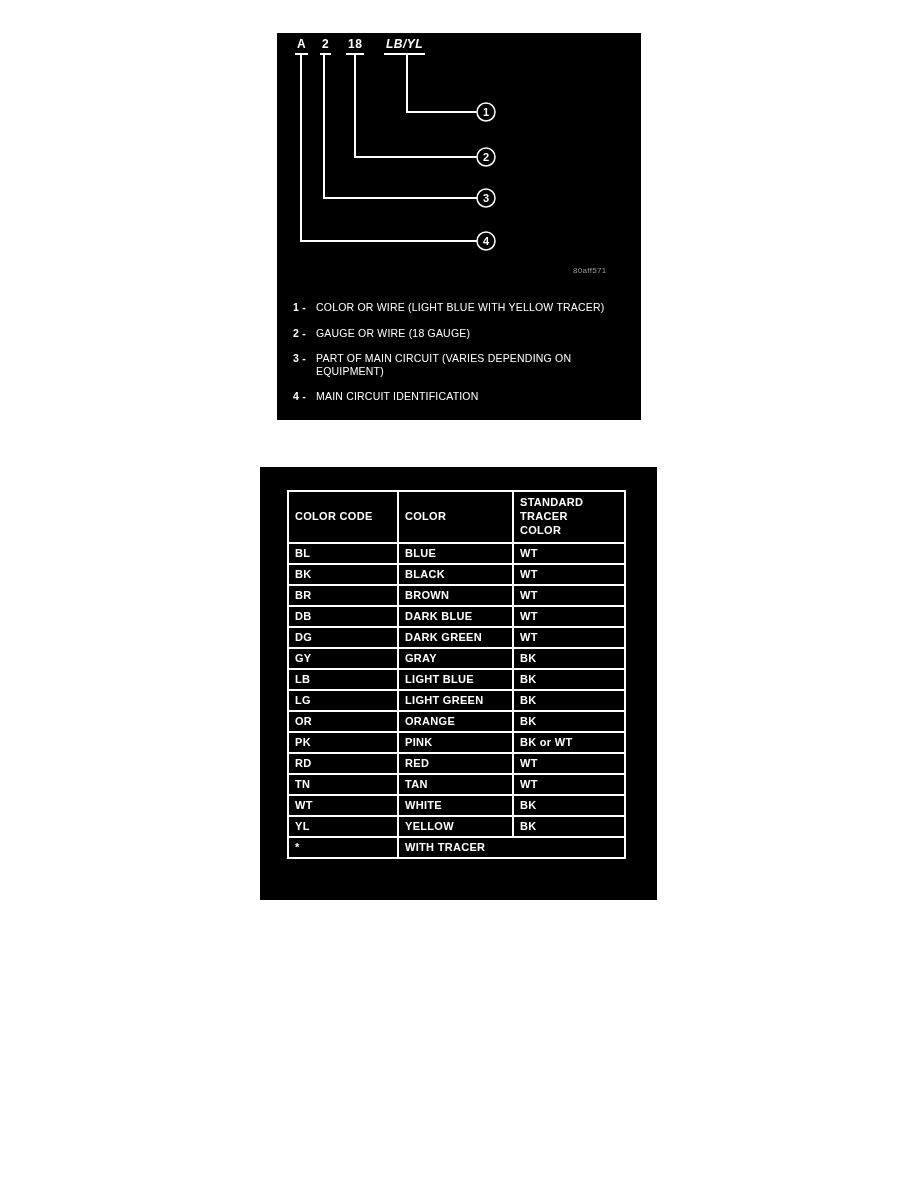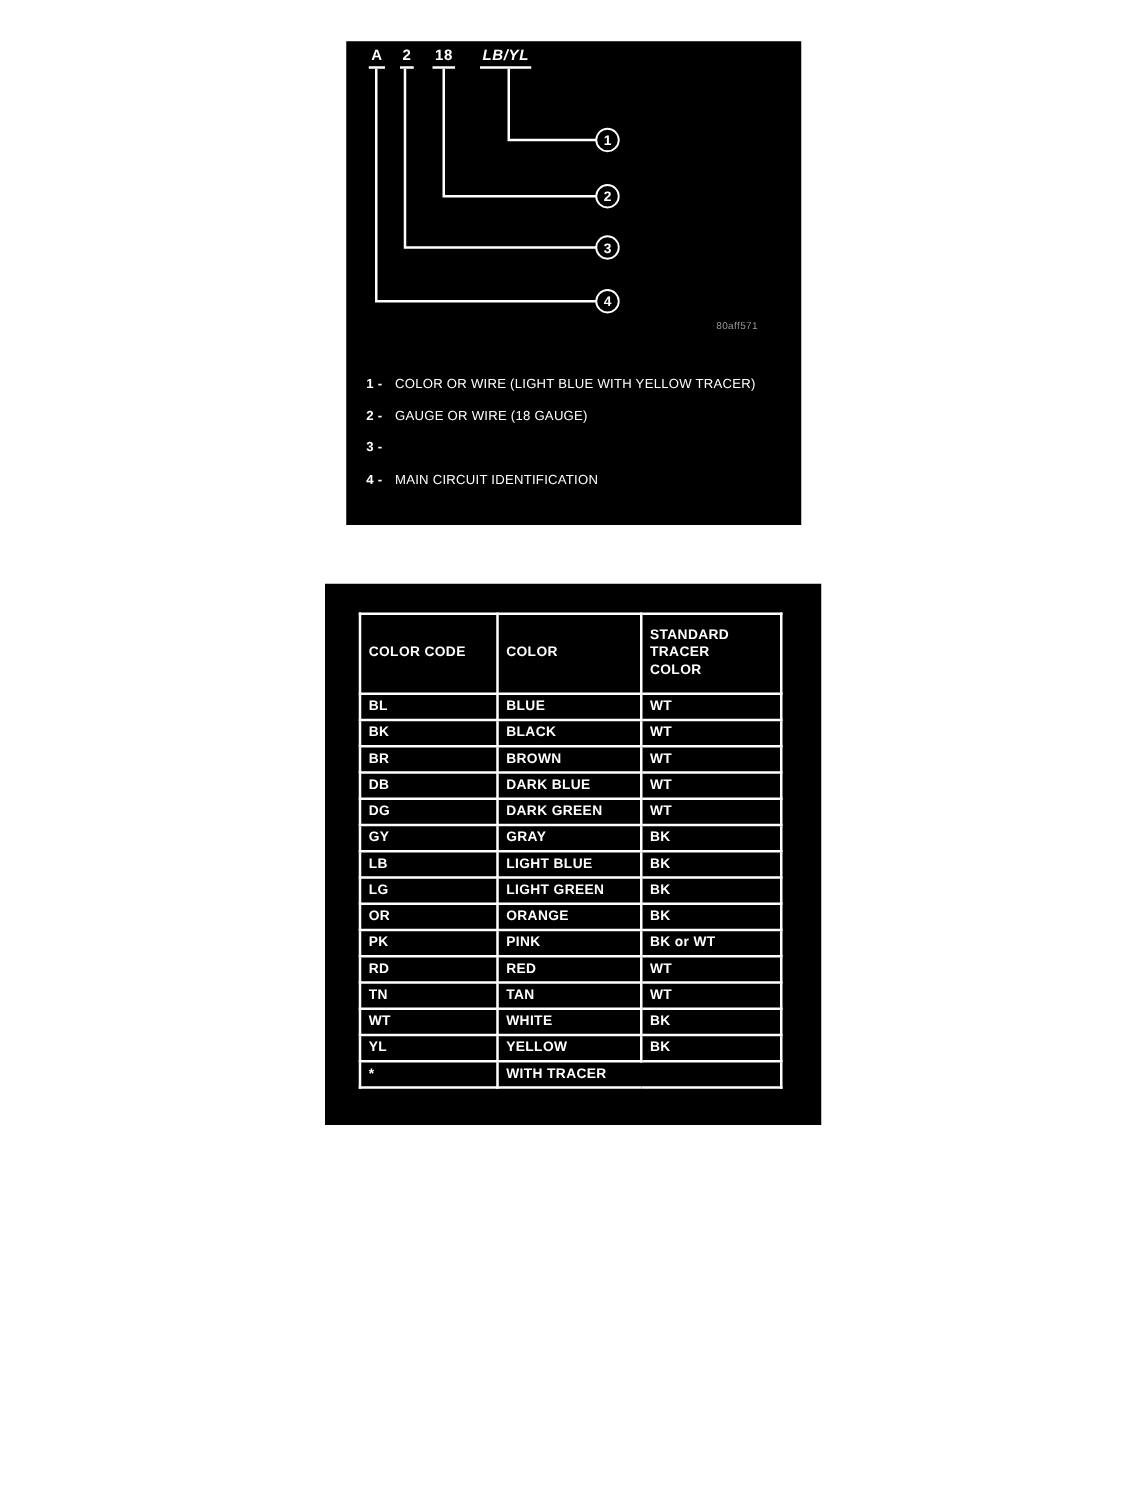--- a/index.html
+++ b/index.html
@@ -24,21 +24,21 @@
   #code-18    { left:69px; }
   #code-lbyl  { left:107px;font-style:italic; }
 
   #callout-svg { position:absolute; left:0; top:0; }
   #callout-svg path   { stroke:#fff; stroke-width:2; fill:none; }
   #callout-svg circle { stroke:#fff; stroke-width:1.5; fill:#000; }
   #callout-svg text   { fill:#fff; font-size:11px; font-weight:bold;
                         font-family:"Liberation Sans", sans-serif; text-anchor:middle; }
 
   #figure-id {
-    position:absolute; left:296px; top:223px;
+    position:absolute; left:296px; top:233px;
     color:#999; font-size:8px; letter-spacing:0.3px;
   }
 
   #diagram-legend { position:absolute; left:16px; top:268px; width:328px; }
   .legend-item { display:flex; margin-bottom:13px; }
   .legend-num  { width:23px; flex:0 0 23px; color:#fff; font-weight:bold;
                  font-size:10.5px; line-height:1.2; letter-spacing:0.2px; }
   .legend-text { max-width:295px; color:#fff; font-weight:normal;
                  font-size:10.5px; line-height:1.2; letter-spacing:0.2px; }
 
@@ -50,21 +50,21 @@
     border-collapse:collapse; table-layout:fixed;
     color:#fff; font-weight:bold; font-size:11px; letter-spacing:0.3px;
   }
   #color-table col.c1 { width:110px; }
   #color-table col.c2 { width:115px; }
   #color-table col.c3 { width:112px; }
   #color-table th, #color-table td {
     border:2px solid #fff; text-align:left; padding:0 0 0 6px;
     vertical-align:middle; background:#000;
   }
-  #color-table th { height:64px; line-height:1.25; }
+  #color-table th { height:52px; line-height:1.25; }
   #color-table th.pre { white-space:pre-line; }
   #color-table td { height:21px; line-height:1; }
 </style>
 </head>
 <body>
 
 <div class="panel" id="diagram-panel">
 
   <span class="code-label" id="code-a">A</span>
   <span class="code-label" id="code-2">2</span>
@@ -94,20 +94,21 @@
     <div class="legend-item">
       <span class="legend-num">1 -</span>
       <span class="legend-text">COLOR OR WIRE (LIGHT BLUE WITH YELLOW TRACER)</span>
     </div>
     <div class="legend-item">
       <span class="legend-num">2 -</span>
       <span class="legend-text">GAUGE OR WIRE (18 GAUGE)</span>
     </div>
     <div class="legend-item">
       <span class="legend-num">3 -</span>
+      <span class="legend-text">PART OF MAIN CIRCUIT (VARIES DEPENDING ON EQUIPMENT)</span>
     </div>
     <div class="legend-item">
       <span class="legend-num">4 -</span>
       <span class="legend-text">MAIN CIRCUIT IDENTIFICATION</span>
     </div>
   </div>
 </div>
 
 <div class="panel" id="table-panel">
   <table id="color-table">

